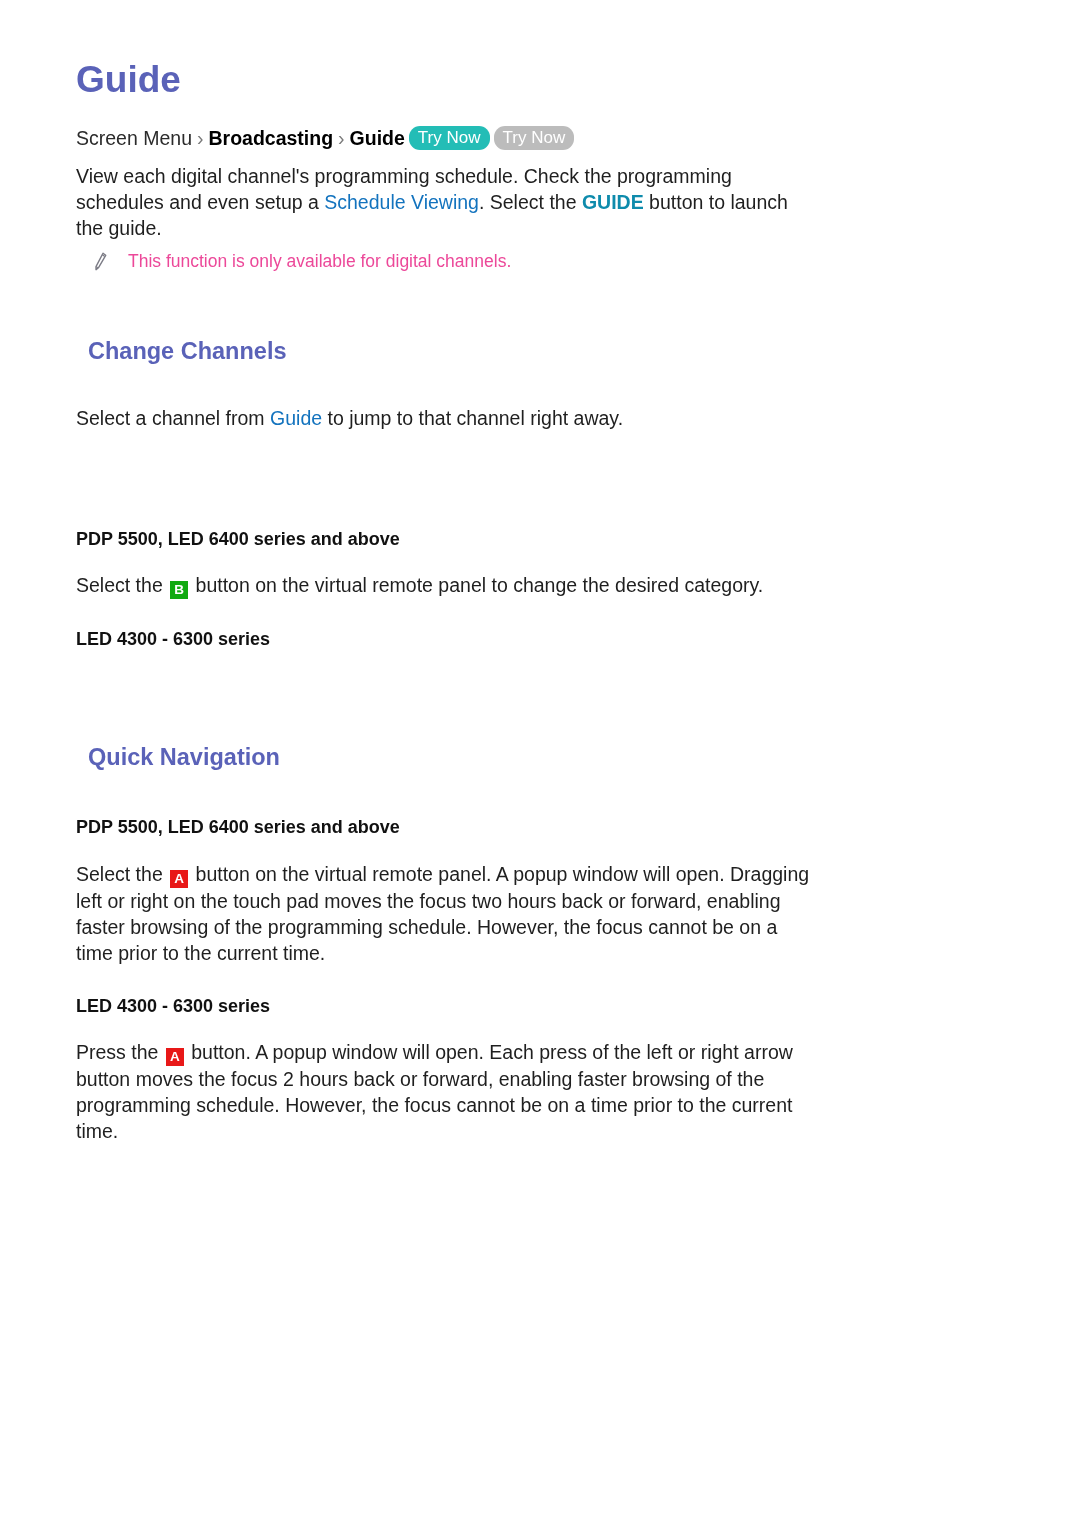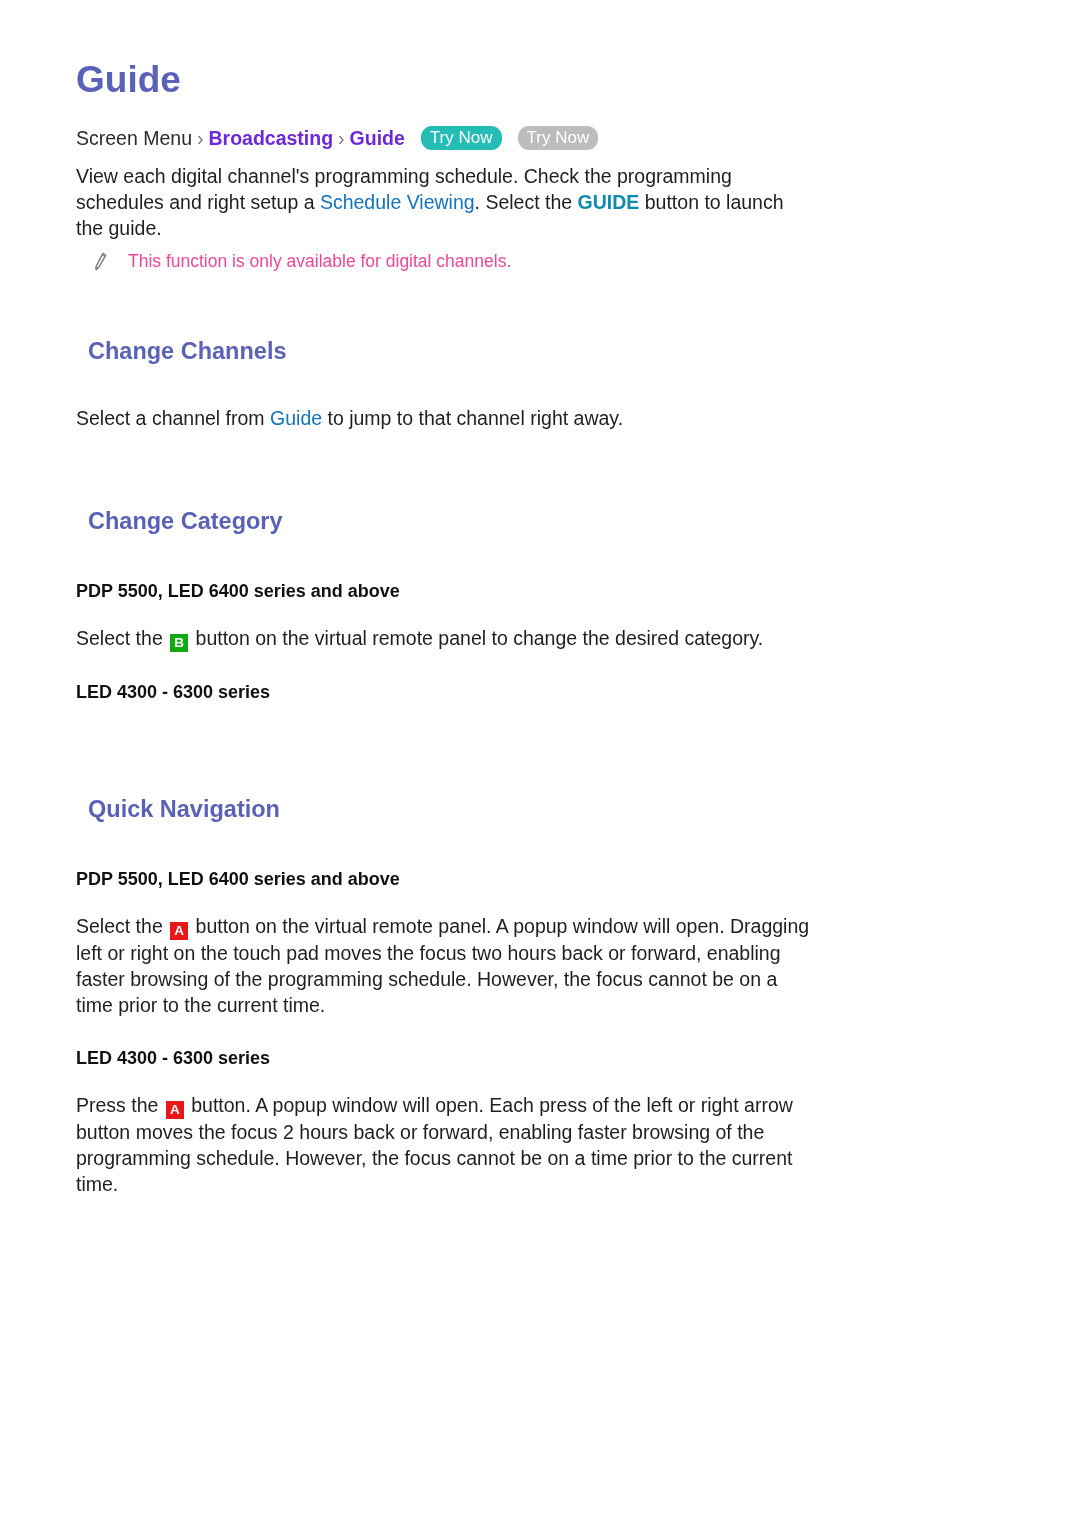--- a/index.html
+++ b/index.html
@@ -38,39 +38,39 @@
   
   .breadcrumb {
     font-size: 19.5px;
     line-height: 30px;
     color: #2b2b2b;
     margin: 0 0 10px 0;
     white-space: nowrap;
   }
   .breadcrumb .crumb-plain { color: #2b2b2b; margin-top: 36px; }
   .breadcrumb .crumb-link {
-    color: #6d28d9;
+    color: #000000;
     font-weight: bold;
   }
   .breadcrumb .crumb-sep {
     color: #7a7a7a;
     padding: 0 5px;
     font-weight: normal;
   }
 
   .badge {
     display: inline-block;
     border-radius: 11px;
     color: #ffffff;
     font-size: 17px;
     font-weight: normal;
     line-height: 21px;
     padding: 1px 9px 2px 9px;
     vertical-align: 2px;
-    margin-left: 16px;
+    margin-left: 4px;
   }
   .badge.teal { background: #23bdb6; }
   .badge.gray { background: #bcbcbc; }
 
   
   p.body {
     font-size: 19.5px;
     line-height: 26px;
     color: #1f1f1f;
     margin: 0 0 8px 0;
@@ -148,21 +148,21 @@
 </style>
 </head>
 <body>
 
 <div class="page">
 
   <h1 class="page-title">Guide</h1>
 
   <div class="breadcrumb"><span class="crumb-plain">Screen Menu</span><span class="crumb-sep">›</span><span class="crumb-link">Broadcasting</span><span class="crumb-sep">›</span><span class="crumb-link">Guide</span><span class="badge teal">Try Now</span><span class="badge gray">Try Now</span></div>
 
-  <p class="body"><span>View each digital channel's programming schedule. Check the programming schedules and right setup a </span><span class="lnk">Schedule Viewing</span><span>. Select the </span><span class="lnk-teal">GUIDE</span><span> button to launch the guide.</span></p>
+  <p class="body"><span>View each digital channel's programming schedule. Check the programming schedules and even setup a </span><span class="lnk">Schedule Viewing</span><span>. Select the </span><span class="lnk-teal">GUIDE</span><span> button to launch the guide.</span></p>
 
   <div class="note">
     <span class="note-icon">
       <svg viewBox="0 0 22 22" width="22" height="22" aria-hidden="true">
         <g transform="rotate(-8 11 11)">
           <path d="M14.2 2.6 L16.6 5.0 L7.6 16.4 L5.0 17.9 L5.4 14.9 Z" fill="none" stroke="#7c7c86" stroke-width="1.4" stroke-linejoin="round"></path>
           <path d="M13.2 3.8 L15.4 6.0" stroke="#7c7c86" stroke-width="1.1"></path>
           <path d="M5.4 14.9 L7.6 16.4" stroke="#7c7c86" stroke-width="1.1"></path>
           <path d="M5.0 17.9 L5.2 16.6 L6.4 17.3 Z" fill="#7c7c86"></path>
         </g>
@@ -171,21 +171,20 @@
     <span class="note-text">This function is only available for digital channels.</span>
   </div>
 
   <div class="sect-spacer-1"></div>
   <h2 class="section">Change Channels</h2>
 
   <div class="gap-md"></div>
   <p class="body"><span>Select a channel from </span><span class="lnk">Guide</span><span> to jump to that channel right away.</span></p>
 
   <div class="sect-spacer-2"></div>
-  <h2 class="section">Change Category</h2>
 
   <div class="gap-lg"></div>
   <h3 class="subhead">PDP 5500, LED 6400 series and above</h3>
 
   <div class="gap-sm"></div>
   <p class="body"><span>Select the </span><span class="key green">B</span><span> button on the virtual remote panel to change the desired category.</span></p>
 
   <div class="gap-sm"></div>
   <h3 class="subhead">LED 4300 - 6300 series</h3>
 

